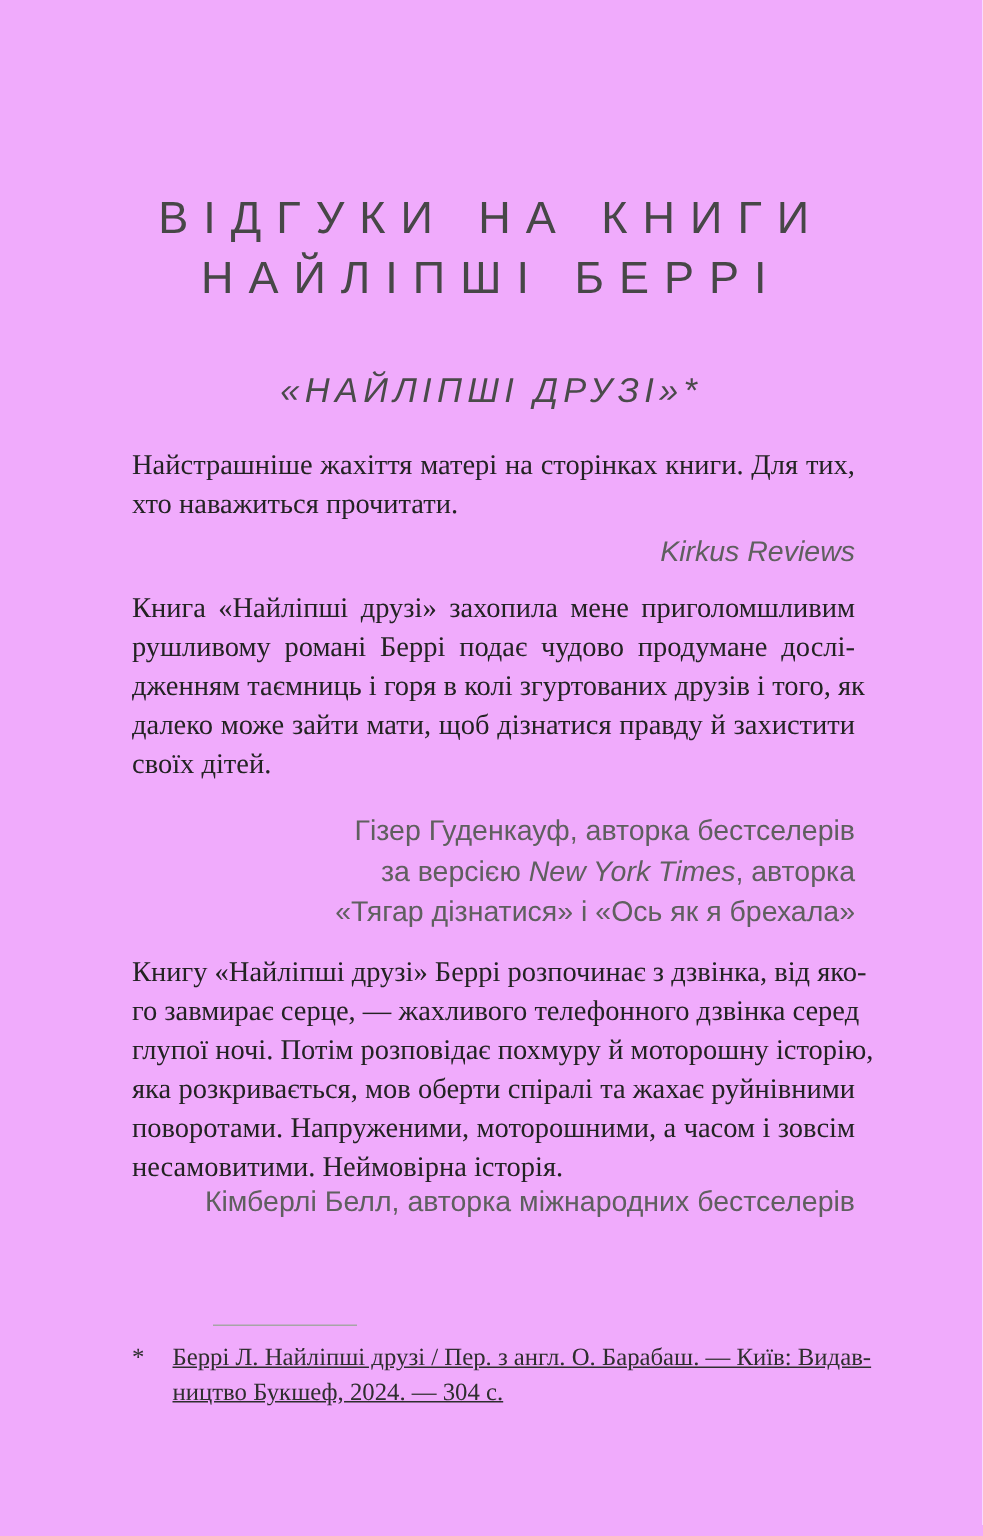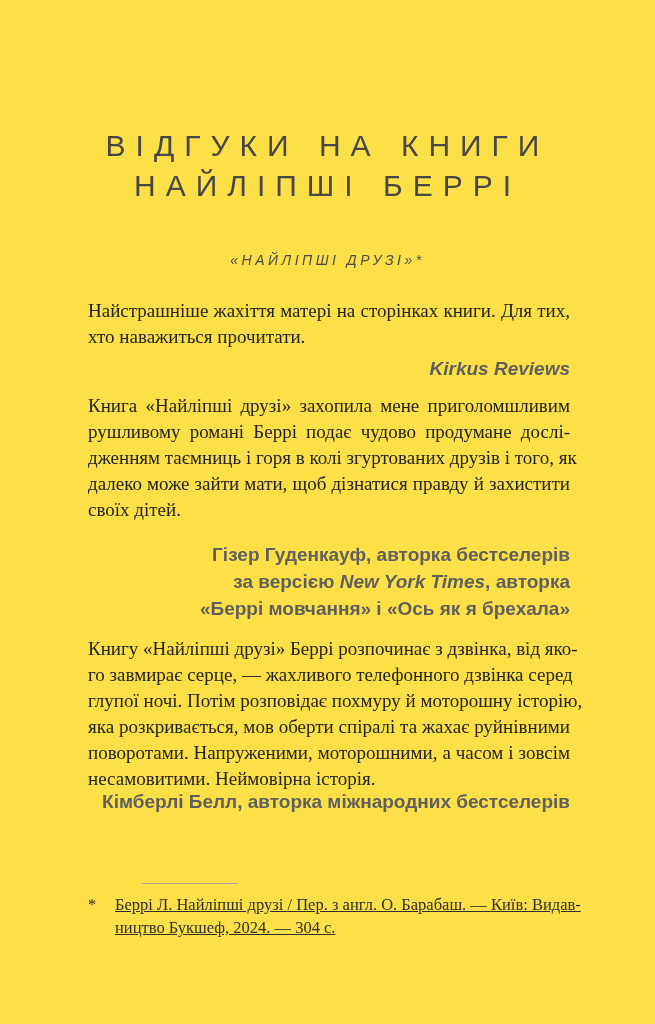--- a/index.html
+++ b/index.html
@@ -1,19 +1,19 @@
 <!DOCTYPE html>
 <html lang="uk"><head>
 <meta charset="utf-8">
 <style>
   html,body{margin:0;padding:0;background:#ffffff;}
   .page{
     position:relative;
     width:655px;height:1024px;
-    background:#fde047;
+    background:#f0abfc;
     overflow:hidden;
     font-family:"Liberation Serif", serif;
     color:#232323;
   }
   
   .book-title{
     position:absolute;left:0;right:0;top:126px;
     text-align:center;
     font-family:"Liberation Sans", sans-serif;
     font-weight:200;
@@ -21,21 +21,21 @@
     letter-spacing:10px;
     word-spacing:2px;
     color:#474747;
   }
   .section-heading{
     position:absolute;left:0;right:0;top:246px;
     text-align:center;
     font-family:"Liberation Sans", sans-serif;
     font-style:italic;
     font-weight:300;
-    font-size:14px;line-height:28px;
+    font-size:23px;line-height:28px;
     letter-spacing:3.5px;
     color:#4a4a4a;
   }
   
   .block{
     position:absolute;left:88px;width:482px;font-family:Liberation Serif, serif;
   }
   .quote{
     font-size:19px;line-height:26px;
     color:#232323;
@@ -43,21 +43,21 @@
   .jline{
     white-space:nowrap;
     text-align:justify;
     text-align-last:justify;
   }
   .jline.last{
     text-align-last:left;
   }
   .attribution{
     font-family:"Liberation Sans", sans-serif;
-    font-weight:700;
+    font-weight:400;
     font-size:19px;line-height:27px;
     color:#5f5f5f;
     text-align:right;
   }
   .attribution .ital{font-style:italic;}
   
   .footnote{
     position:absolute;left:88px;width:482px;top:883px;
     font-size:16.5px;line-height:23px;color:#2e2e2e;
   }
@@ -94,21 +94,21 @@
   <div class="block quote" style="top:393px;">
     <div class="jline">Книга «Найліпші друзі» захопила мене приголомшливим</div>
     <div class="jline">рушливому романі Беррі подає чудово продумане дослі-</div>
     <div class="jline">дженням таємниць і горя в колі згуртованих друзів і того, як</div>
     <div class="jline">далеко може зайти мати, щоб дізнатися правду й захистити</div>
     <div class="jline last">своїх дітей.</div>
   </div>
   <div class="block attribution" style="top:541px;">
     <div>Гізер Гуденкауф, авторка бестселерів</div>
     <div><span>за версією </span><span class="ital">New York Times</span><span>, авторка</span></div>
-    <div>«Беррі мовчання» і «Ось як я брехала»</div>
+    <div>«Тягар дізнатися» і «Ось як я брехала»</div>
   </div>
 
   <div class="block quote" style="top:636px;">
     <div class="jline">Книгу «Найліпші друзі» Беррі розпочинає з дзвінка, від яко-</div>
     <div class="jline">го завмирає серце, — жахливого телефонного дзвінка серед</div>
     <div class="jline">глупої ночі. Потім розповідає похмуру й моторошну історію,</div>
     <div class="jline">яка розкривається, мов оберти спіралі та жахає руйнівними</div>
     <div class="jline">поворотами. Напруженими, моторошними, а часом і зовсім</div>
     <div class="jline last">несамовитими. Неймовірна історія.</div>
   </div>

